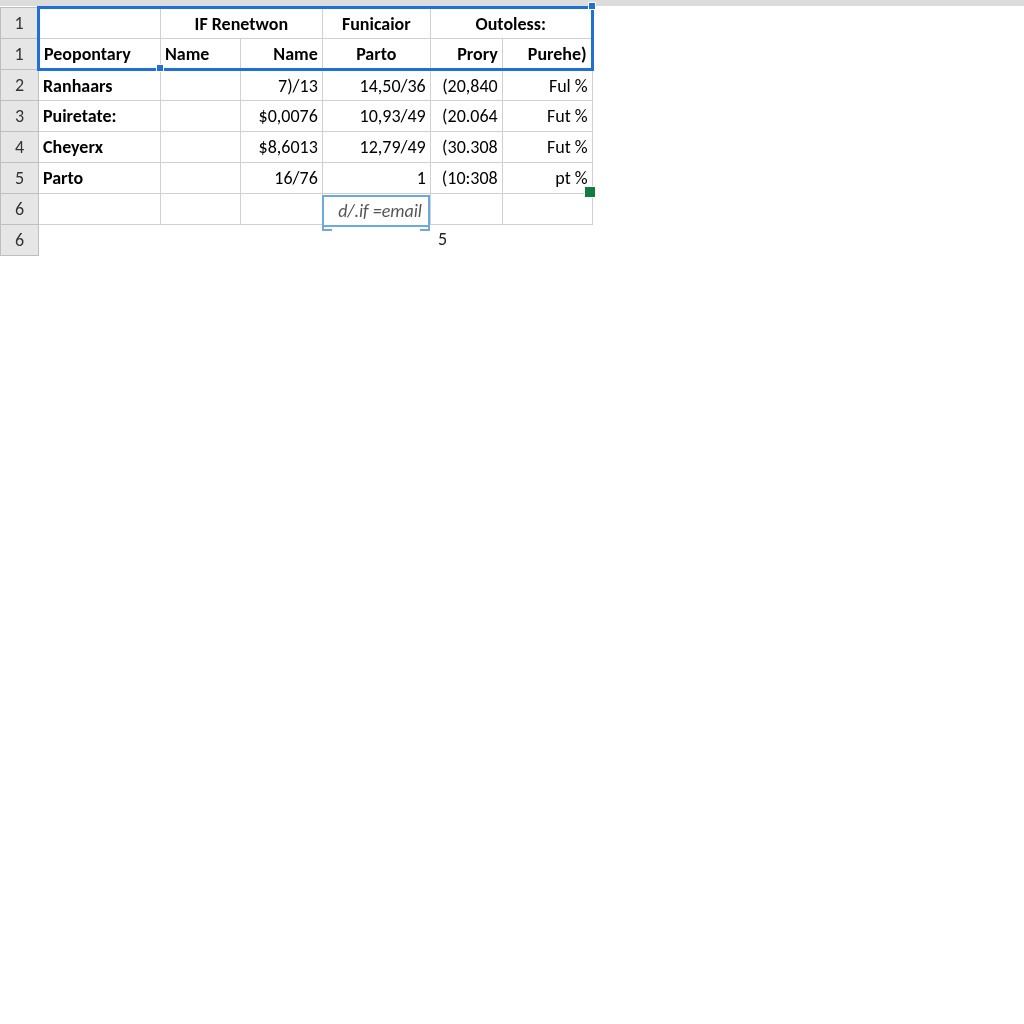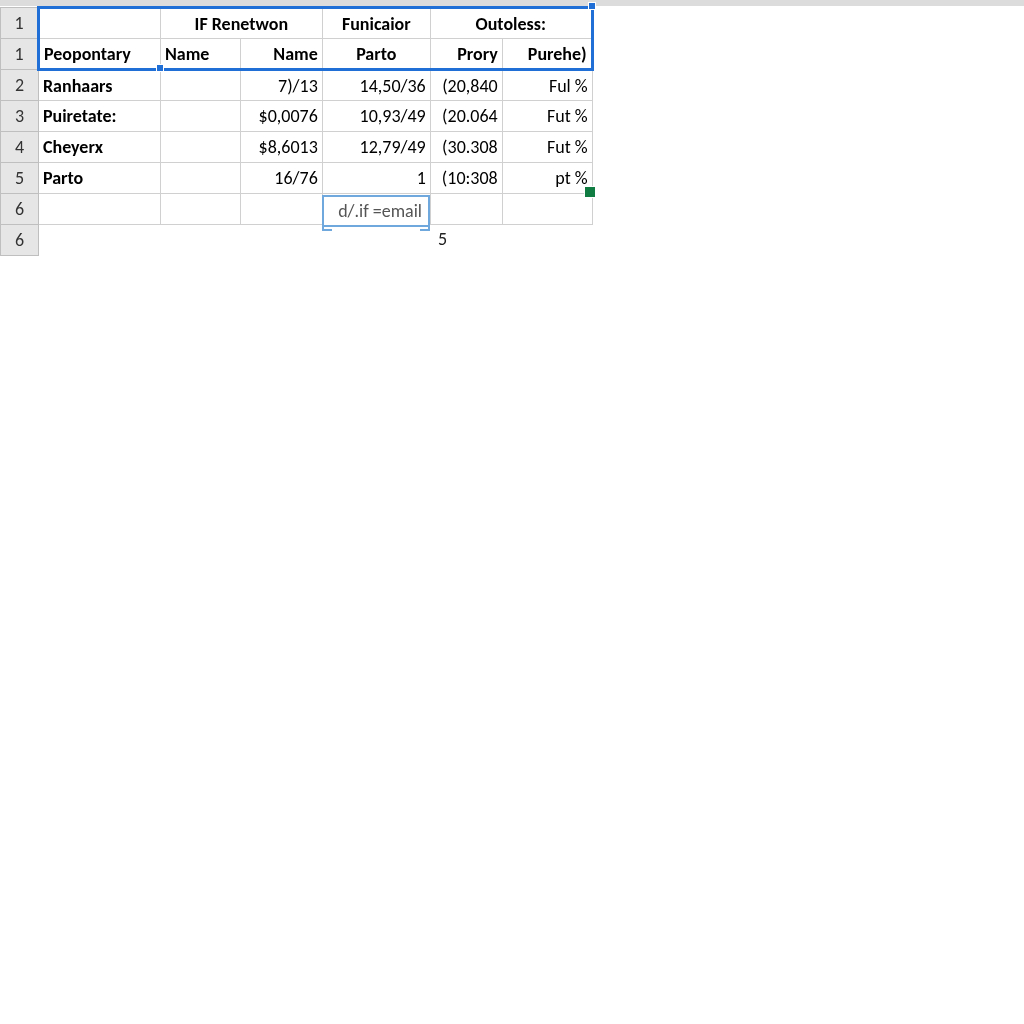--- a/index.html
+++ b/index.html
@@ -56,20 +56,21 @@
     position: absolute;
     width: 8px; height: 8px;
     background: #1f6fd6;
     border: 1px solid #fff;
   }
   
   .editing-cell {
     position: absolute;
     border: 2px solid #6ea8dc;
     background: #ffffff;
+    font-style: italic;
     color: #555;
     padding: 14px 6px;
     height: 24px;
     display: flex;
     align-items: center;
     justify-content: flex-end;
     font-size: 18px;
   }
   .editing-cell::before,
   .editing-cell::after {

